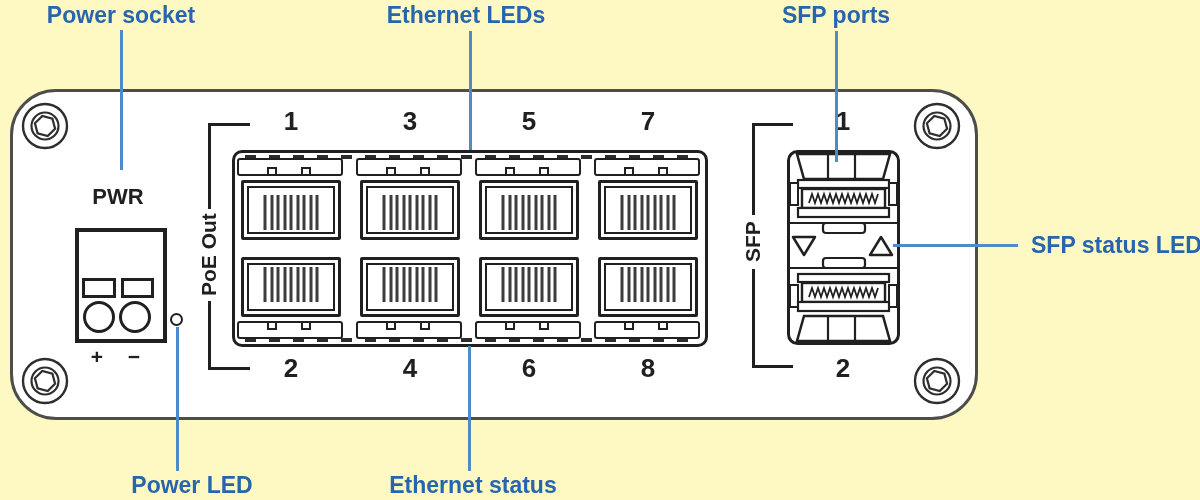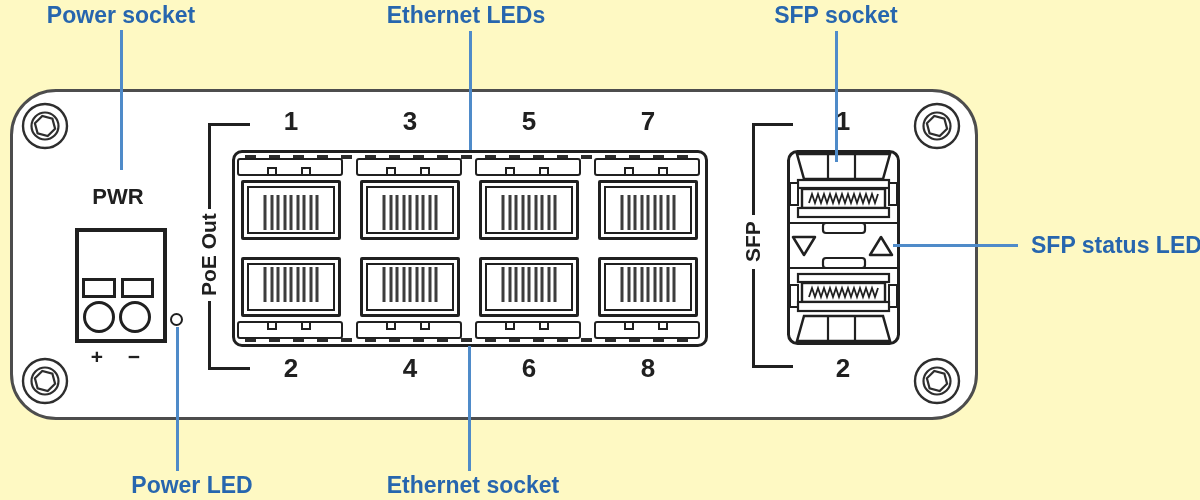--- a/index.html
+++ b/index.html
@@ -73,24 +73,24 @@
   
   .sfp-cage { position:absolute; left:787px; top:150px; }
 </style>
 </head>
 <body>
 
 <div id="stage">
 
   <div class="lbl" style="left:121px; top:3px;">Power socket</div>
   <div class="lbl" style="left:454px; top:3px;margin-left:12px;">Ethernet LEDs</div>
-  <div class="lbl" style="left:836px; top:3px;">SFP socket</div>
+  <div class="lbl" style="left:836px; top:3px;">SFP ports</div>
   <div class="lbl anchor-left" style="left:1031px; top:233px;">SFP status LEDs</div>
   <div class="lbl" style="left:192px; top:473px;">Power LED</div>
-  <div class="lbl" style="left:473px; top:473px;">Ethernet socket</div>
+  <div class="lbl" style="left:473px; top:473px;">Ethernet status</div>
 
   <div class="panel"></div>
 
   <svg class="screw" style="left:21px; top:102px;" viewBox="0 0 48 48">
     <circle cx="24" cy="24" r="22" fill="#fff" stroke="#2e2e2e" stroke-width="2.4"></circle>
     <circle cx="24" cy="24" r="13.5" fill="#fff" stroke="#2e2e2e" stroke-width="2.2"></circle>
     <polygon points="34.1,26.7 26.7,34.1 16.6,31.4 13.9,21.3 21.3,13.9 31.4,16.6" fill="#fff" stroke="#2e2e2e" stroke-width="2.2"></polygon>
   </svg>
   <svg class="screw" style="left:913px; top:102px;" viewBox="0 0 48 48">
     <circle cx="24" cy="24" r="22" fill="#fff" stroke="#2e2e2e" stroke-width="2.4"></circle>

